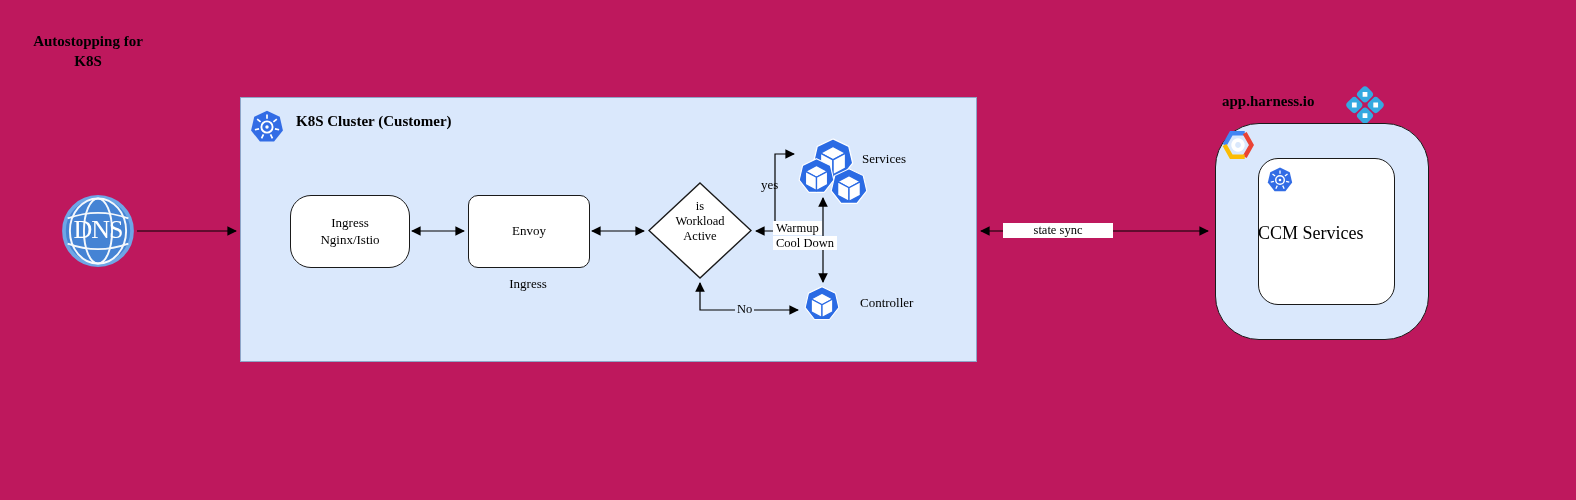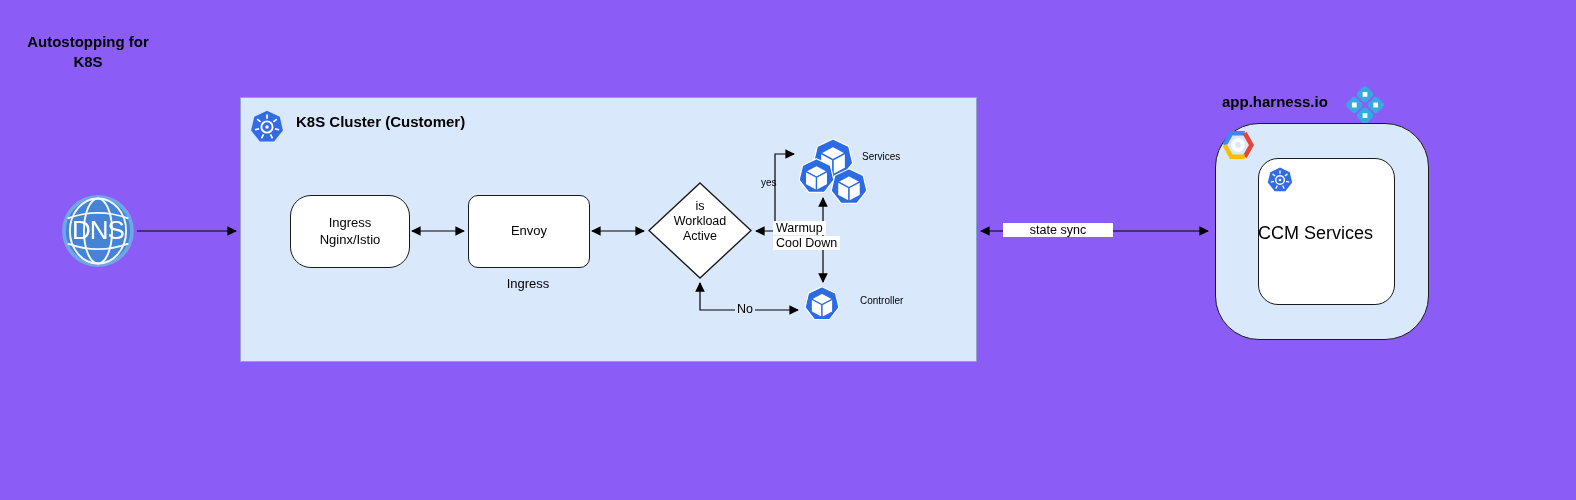--- a/index.html
+++ b/index.html
@@ -1,27 +1,27 @@
 <!DOCTYPE html>
 <html><head>
 <meta charset="utf-8">
 <style>
   html,body{margin:0;padding:0;background:#fff;}
-  .canvas{position:relative;width:1576px;height:500px;background:#8b5cf6;overflow:hidden;
-          font-family:Liberation Sans, sans-serif;color:#000;}
+  .canvas{position:relative;width:1576px;height:500px;background:#be185d;overflow:hidden;
+          font-family:Liberation Serif, serif;color:#000;}
   .abs{position:absolute;}
   .title{left:22px;top:32px;width:132px;font-size:15px;font-weight:bold;line-height:1.3;text-align:center;}
   .cluster{left:240px;top:97px;width:735px;height:263px;background:#dae8fc;border:1px solid #8ea5c8;}
   .cluster-title{left:296px;top:113px;font-size:15px;font-weight:bold;}
   .box{background:#fff;border:1px solid #1a1a1a;border-radius:10px;display:flex;align-items:center;justify-content:center;font-size:13px;line-height:1.25;text-align:center;}
   .ingress{left:290px;top:195px;width:118px;height:71px;border-radius:21px;}
   .envoy{left:468px;top:195px;width:120px;height:71px;}
   .router{left:488px;top:276px;width:80px;font-size:13px;text-align:center;}
   .dia-text{left:670px;top:199px;width:60px;font-size:12.5px;line-height:1.2;text-align:center;}
-  .lbl{font-size:10px;}
+  .lbl{font-size:13px;}
   .lbl-sm{font-size:12.5px;}
   .whitebg span{background:#ffffff;padding:0 3px;}
   .warmup{left:773px;top:221px;width:100px;font-size:12.5px;line-height:1.2;}
   .no-lbl{left:735px;top:302px;background:#dae8fc;padding:0 2px;}
   .statesync{left:1003px;top:223px;width:110px;text-align:center;background:#fff;font-size:12.5px;}
   .harness-outer{left:1215px;top:123px;width:212px;height:215px;background:#dae8fc;border:1.5px solid #1a1a1a;border-radius:44px;}
   .harness-inner{left:1258px;top:158px;width:135px;height:145px;background:#fff;border:1.3px solid #1a1a1a;border-radius:20px;}
   .ccm{left:1258px;top:223px;width:135px;font-size:18px;}
   .domain-lbl{left:1222px;top:93px;font-size:15px;font-weight:bold;}
   .dns-label{left:61px;top:215px;width:74px;text-align:center;color:#fff;font-size:26px;letter-spacing:-1px;}

